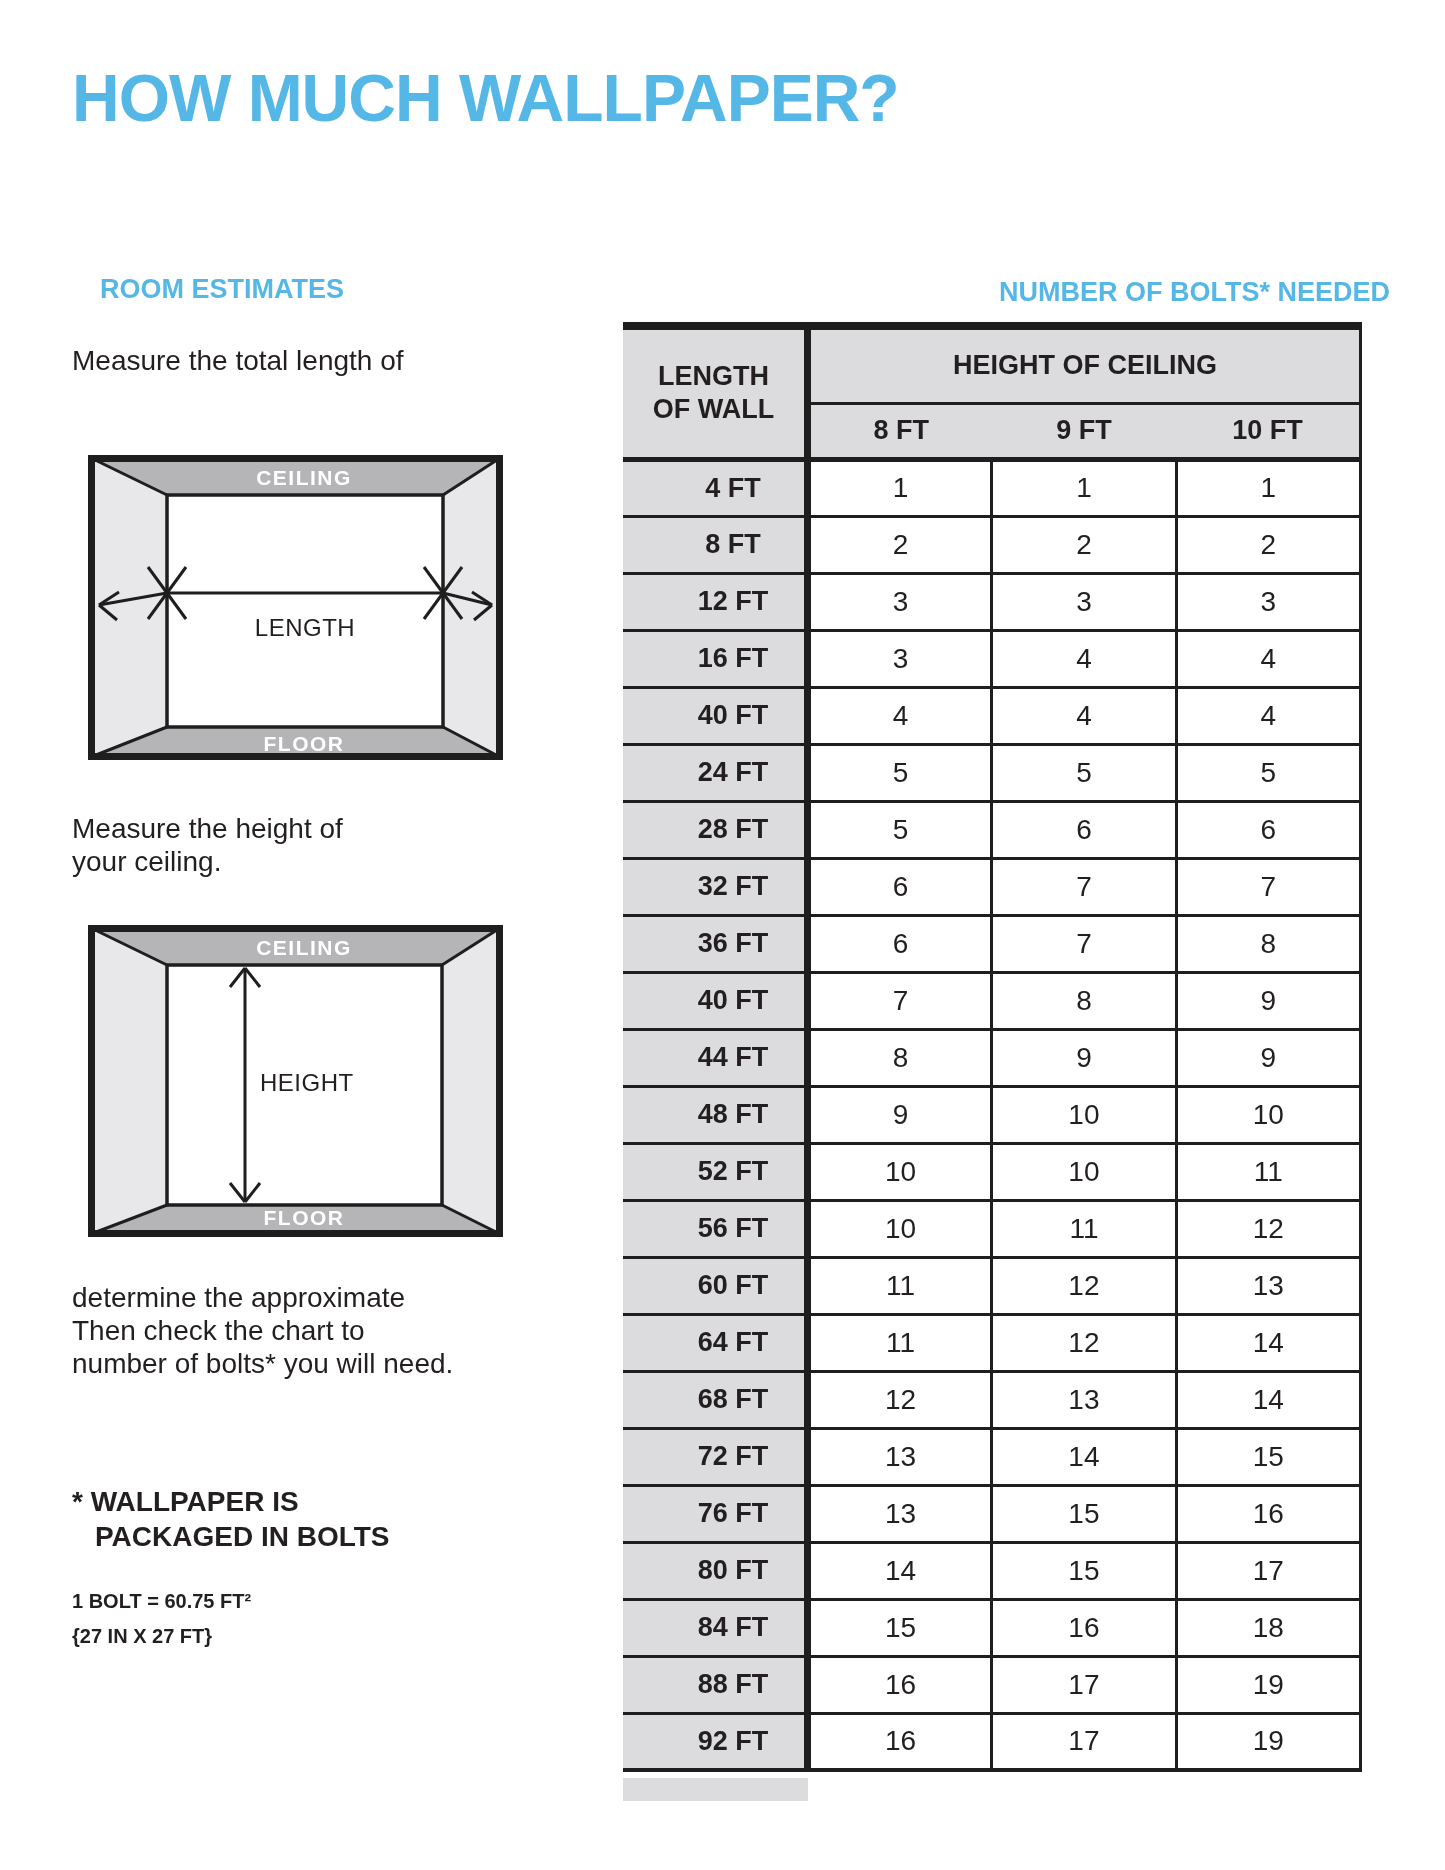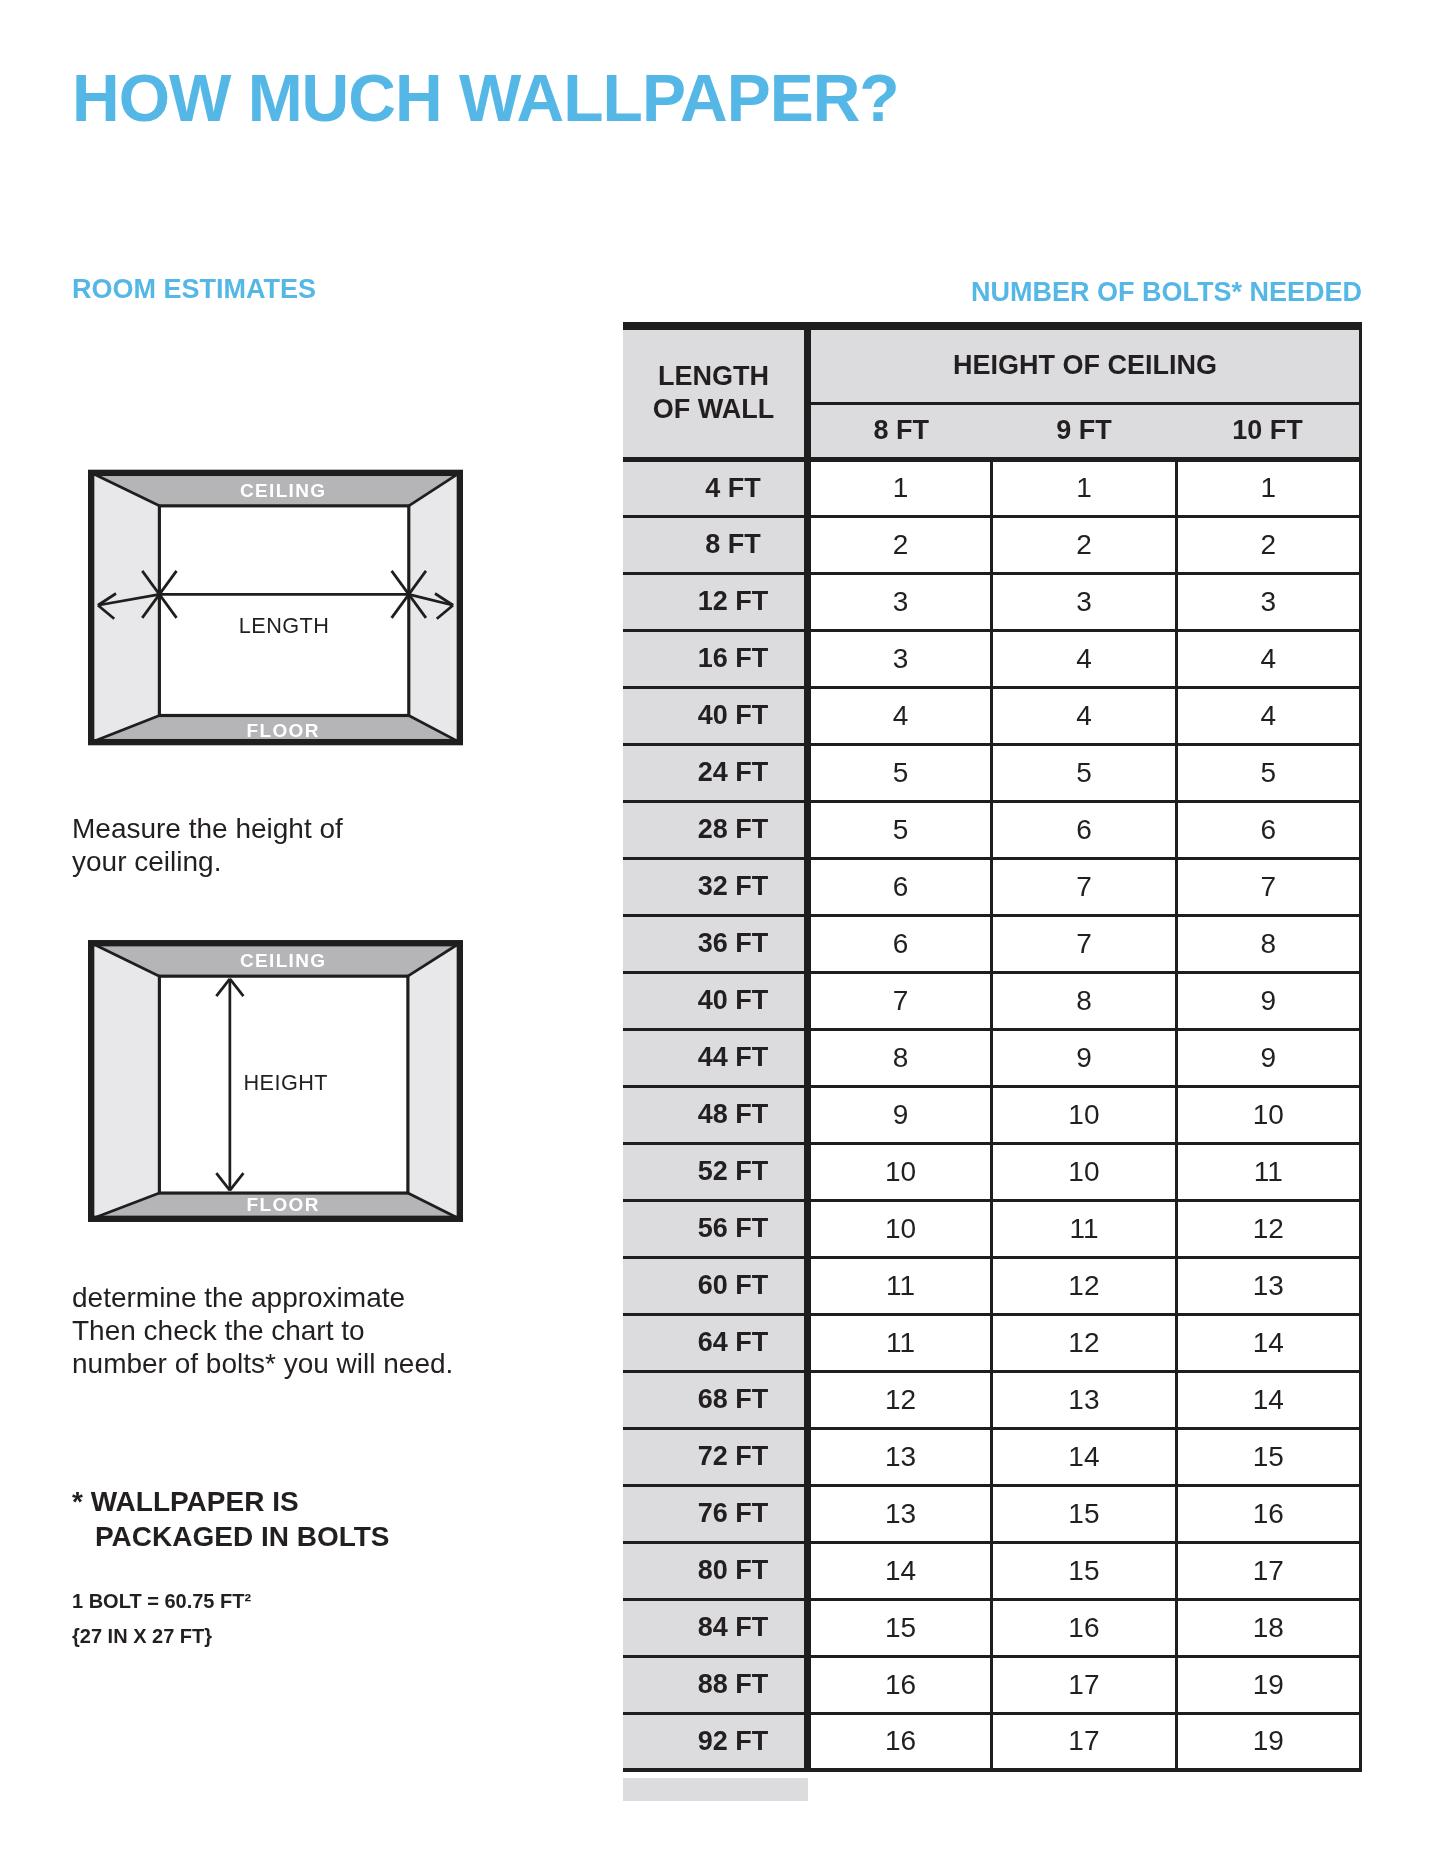--- a/index.html
+++ b/index.html
@@ -15,34 +15,34 @@
   body{font-family:"Liberation Sans","DejaVu Sans",sans-serif;color:var(--ink);}
   .page{position:relative;width:1445px;height:1870px;background:#ffffff;overflow:hidden;}
 
   .main-title{
     position:absolute;left:72px;top:60px;
     font-size:66px;font-weight:bold;color:var(--accent);
     letter-spacing:-1px;white-space:nowrap;
   }
 
   .section-heading{
-    font-size:27px;font-weight:bold;color:var(--accent);white-space:nowrap;
+    font-size:27px;font-weight:bold;color:var(--accent);white-space:nowrap;margin-left:28px;
   }
   .room-estimates-heading{position:absolute;left:72px;top:274px;}
   .table-heading{position:absolute;left:623px;top:277px;width:739px;text-align:right;}
 
   .para{
     position:absolute;left:72px;
     font-size:28px;line-height:33px;color:var(--ink);white-space:nowrap;
   }
   .para1{top:344px;}
   .para2{top:812px;}
   .para3{top:1281px;}
 
-  .diagram{position:absolute;left:88px;width:375px;}
+  .diagram{position:absolute;left:88px;width:415px;}
   .diagram1{top:455px;height:305px;}
   .diagram2{top:925px;height:312px;}
   .diagram svg{display:block;width:100%;height:100%;}
   .diagram text{font-family:"Liberation Sans","DejaVu Sans",sans-serif;}
   .diag-room-label{font-size:21px;font-weight:bold;fill:#ffffff;letter-spacing:1.5px;}
   .diag-measure-label{font-size:24px;fill:var(--ink);letter-spacing:0.5px;}
 
   .footnote{
     position:absolute;left:72px;top:1484px;
     font-size:28px;line-height:35px;font-weight:bold;white-space:nowrap;
@@ -102,20 +102,21 @@
 </head>
 <body>
 
 <div class="page">
 
   <div class="main-title">HOW MUCH WALLPAPER?</div>
 
   <div class="section-heading room-estimates-heading">ROOM ESTIMATES</div>
 
   <div class="para para1">
+    <div>Measure the total length of</div>
   </div>
 
   <div class="diagram diagram1">
     <svg viewBox="0 0 415 305">
 
       <polygon points="3,3 412,3 355,40 79,40" fill="#b5b4b6"></polygon>
       <polygon points="3,302 412,302 355,272 79,272" fill="#b5b4b6"></polygon>
       <polygon points="3,3 79,40 79,272 3,302" fill="#e8e8ea"></polygon>
       <polygon points="412,3 355,40 355,272 412,302" fill="#e8e8ea"></polygon>
 

